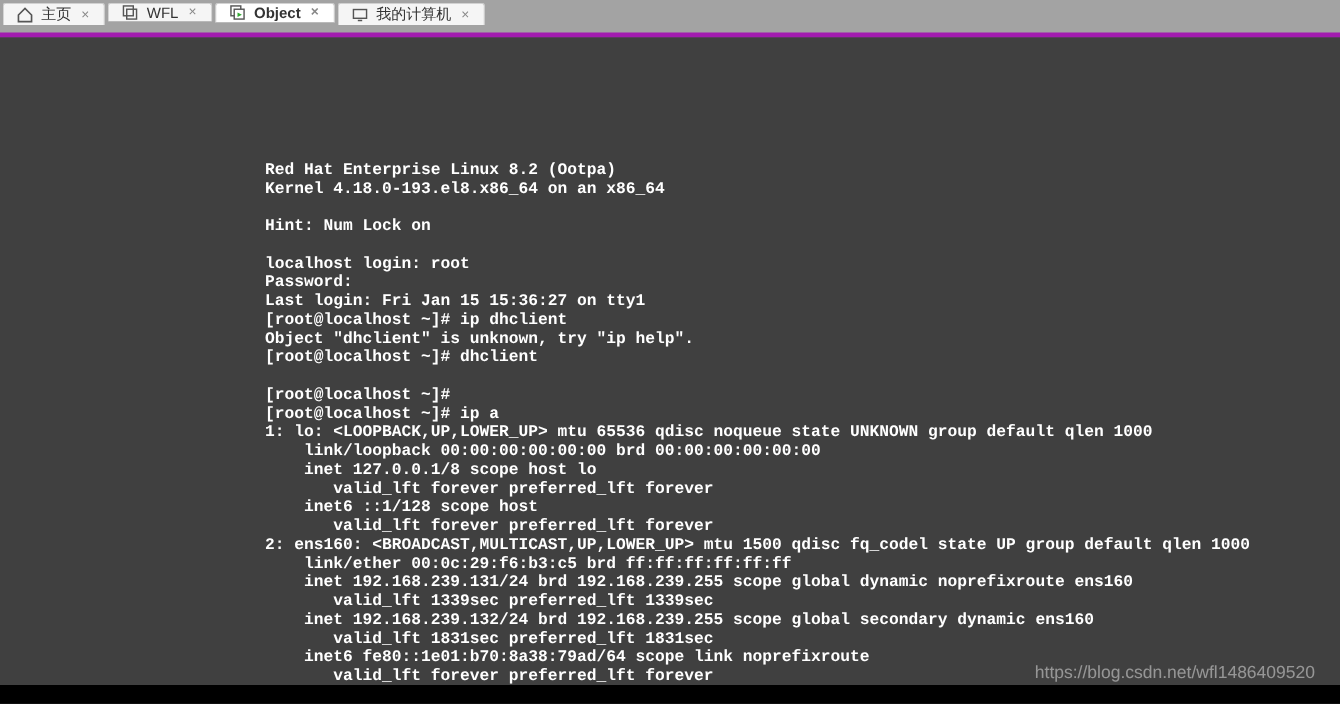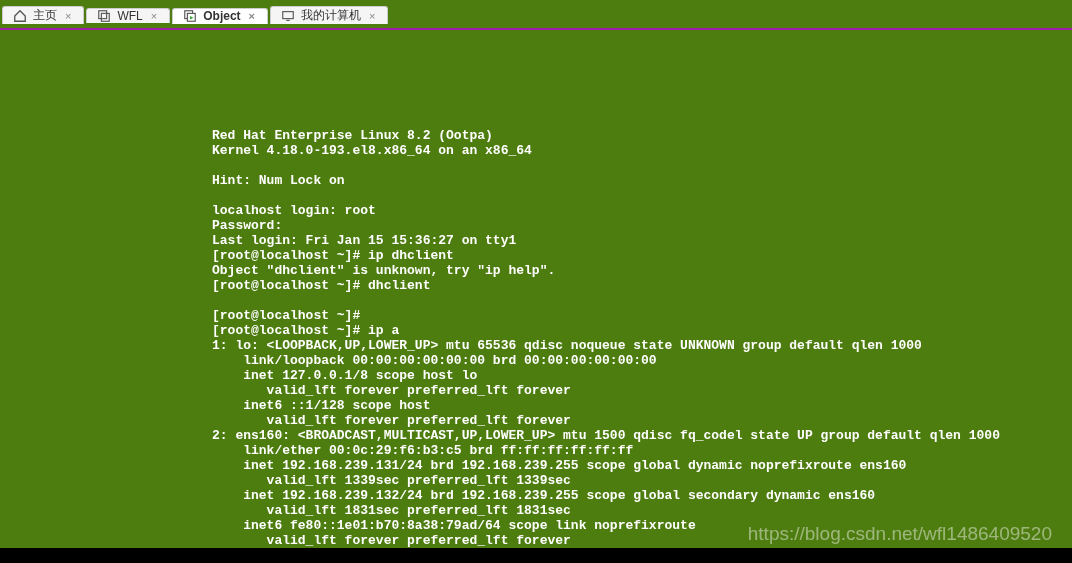--- a/index.html
+++ b/index.html
@@ -6,24 +6,24 @@
     body {
       width: 1072px;
       height: 563px;
       background: #000;
       font-family: sans-serif;
       overflow: hidden;
       position: relative;
     }
     .tab-bar {
       height: 30px;
-      background: #4d7c0f;
+      background: #a3a3a3;
       display: flex;
-      align-items: center;
-      border-bottom: 2px solid #a21caf;
+      align-items: flex-start;
+      border-bottom: 4px solid #a21caf;
     }
     .tab {
       display: flex;
       align-items: center;
       padding: 0 10px;
       background: #f5f5f5;
       border-right: 1px solid #ccc;
       font-size: 12px;
       color: #333;
       gap: 6px;
@@ -42,36 +42,36 @@
       margin-bottom: -1px;
     }
     .tab .icon { width: 14px; height: 14px; display: inline-flex; align-items: center; justify-content: center; }
     .tab .close {
       font-size: 11px;
       color: #888;
       cursor: pointer;
       padding: 0 2px;
     }
     .terminal {
-      background: #4d7c0f;
+      background: #404040;
       color: #fff;
       font-family: "Courier New", monospace;
       font-size: 13px;
       line-height: 15px;
       padding: 98px 16px 0 212px;
       white-space: pre;
       letter-spacing: 0px;
       font-weight: bold;
     }
     .watermark {
       position: absolute;
       bottom: 18px;
       right: 20px;
       color: rgba(255,255,255,0.45);
-      font-size: 19px;
+      font-size: 14px;
       font-family: sans-serif;
     }
   </style>
 </head>
 <body>
 
 <div class="tab-bar">
   <div class="tab">
     <span class="icon">
       <svg viewBox="0 0 16 16" width="14" height="14">

